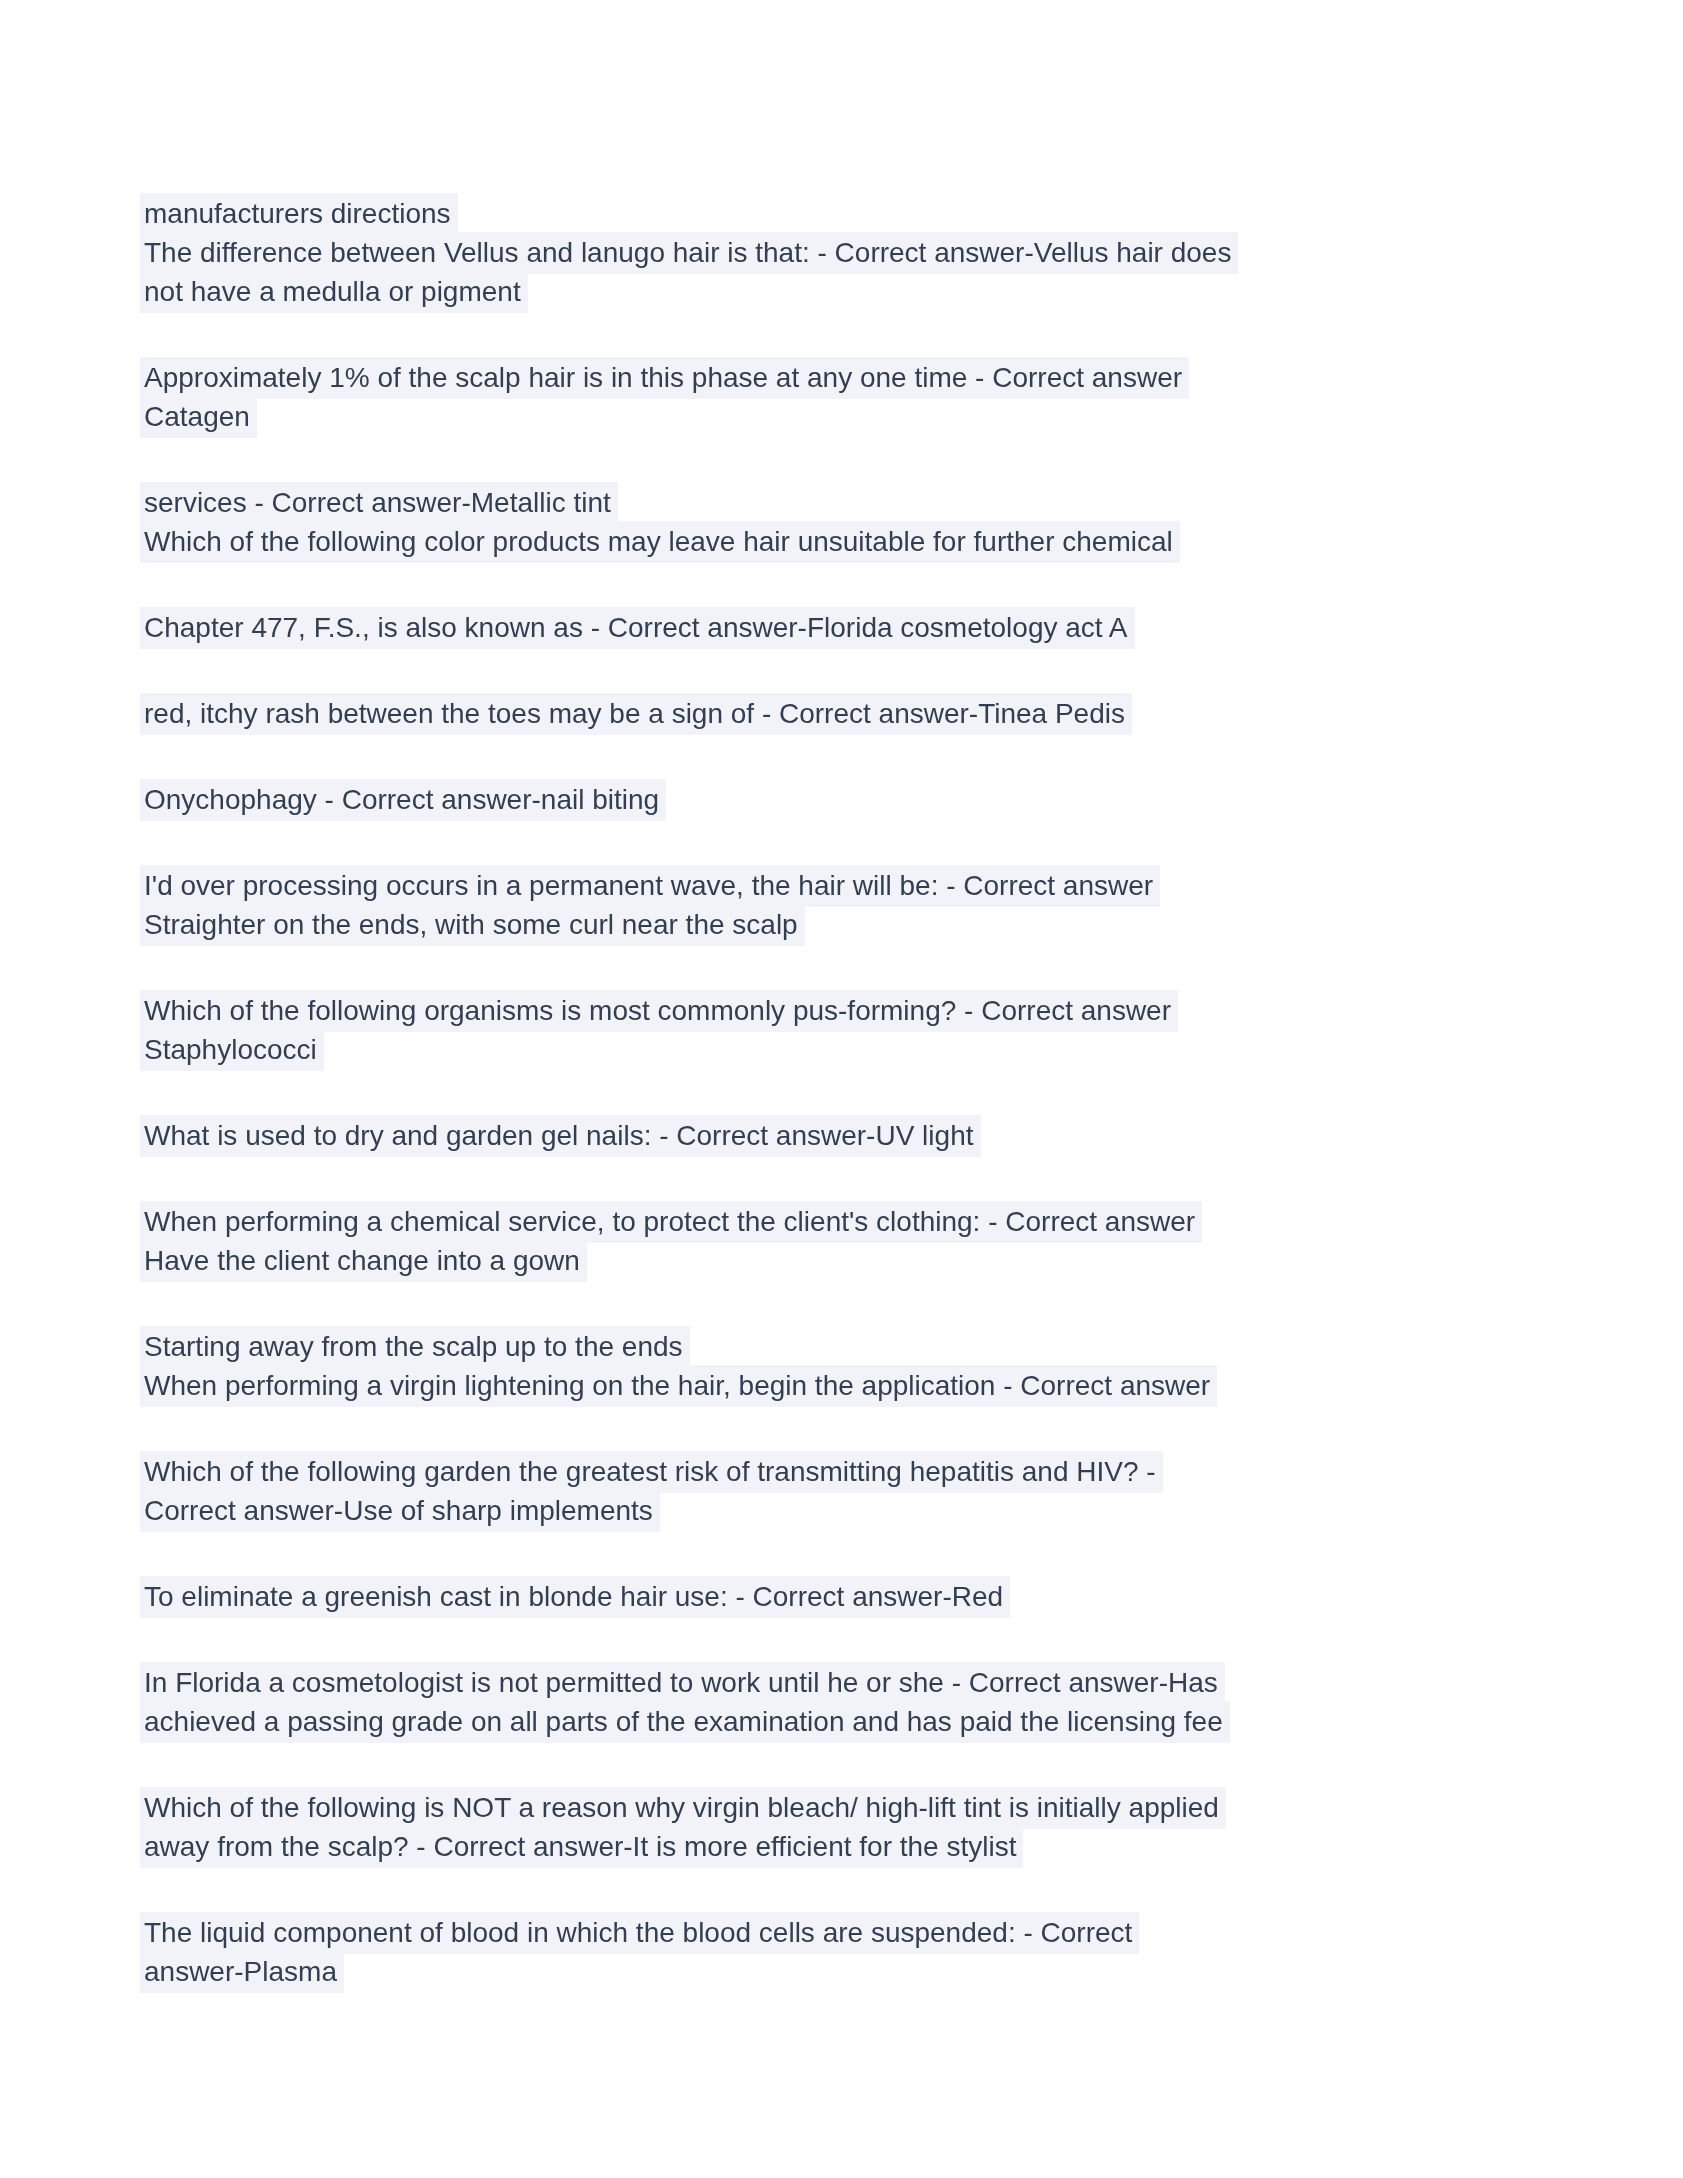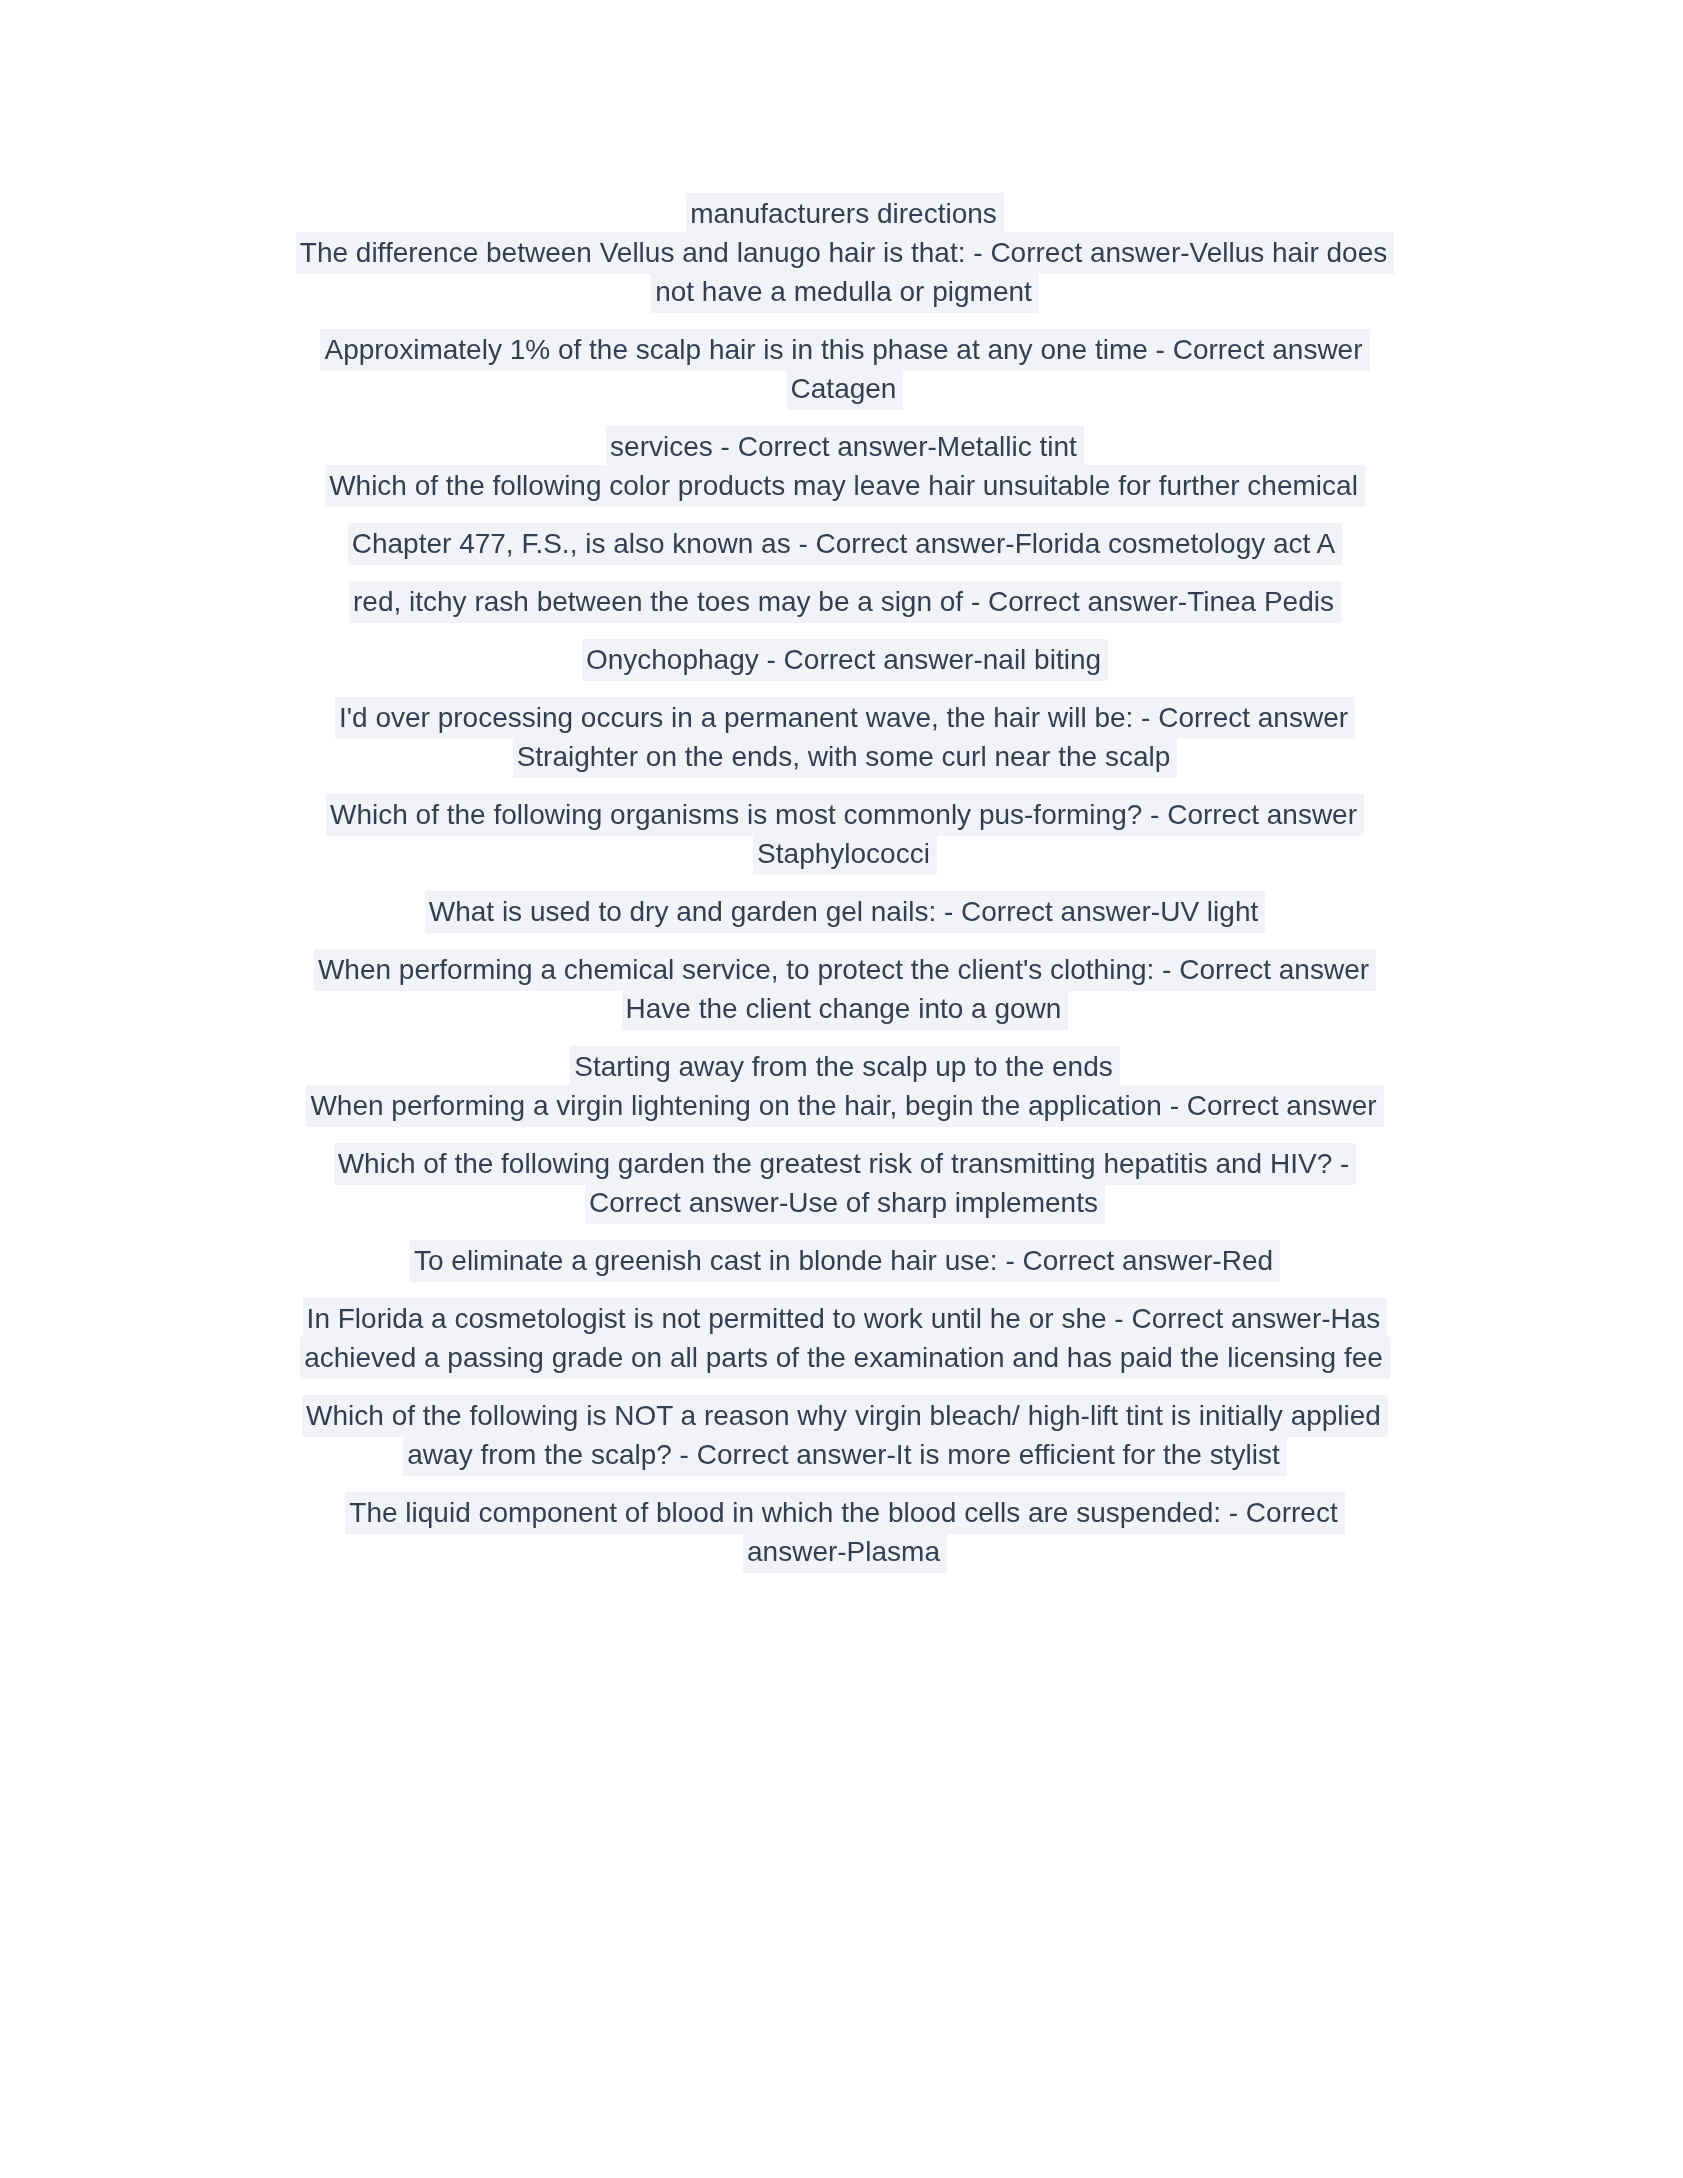--- a/index.html
+++ b/index.html
@@ -12,27 +12,26 @@
     background: #ffffff;
     position: relative;
     overflow: hidden;
     font-family: "Liberation Sans", "DejaVu Sans", sans-serif;
   }
   .doc {
     position: absolute;
     left: 144px;
     top: 194px;
     width: 1406px;
-    text-align: center;
   }
   .block {
     margin: 0;
   }
   .block + .block {
-    margin-top: 19px; 
+    margin-top: 47px; 
   }
   .line {
     height: 39px;
     line-height: 39px;
     white-space: nowrap;
     font-size: 28px;
     color: #333e50;
   }
   .line > span.hl {
     background: #f2f3f8;

